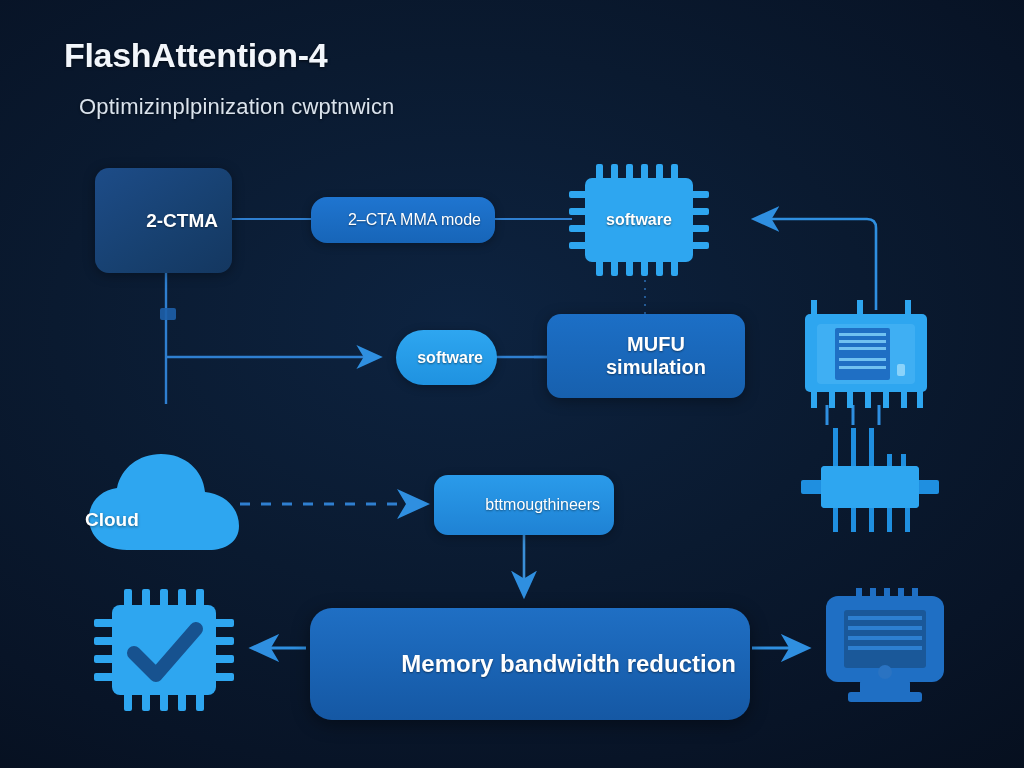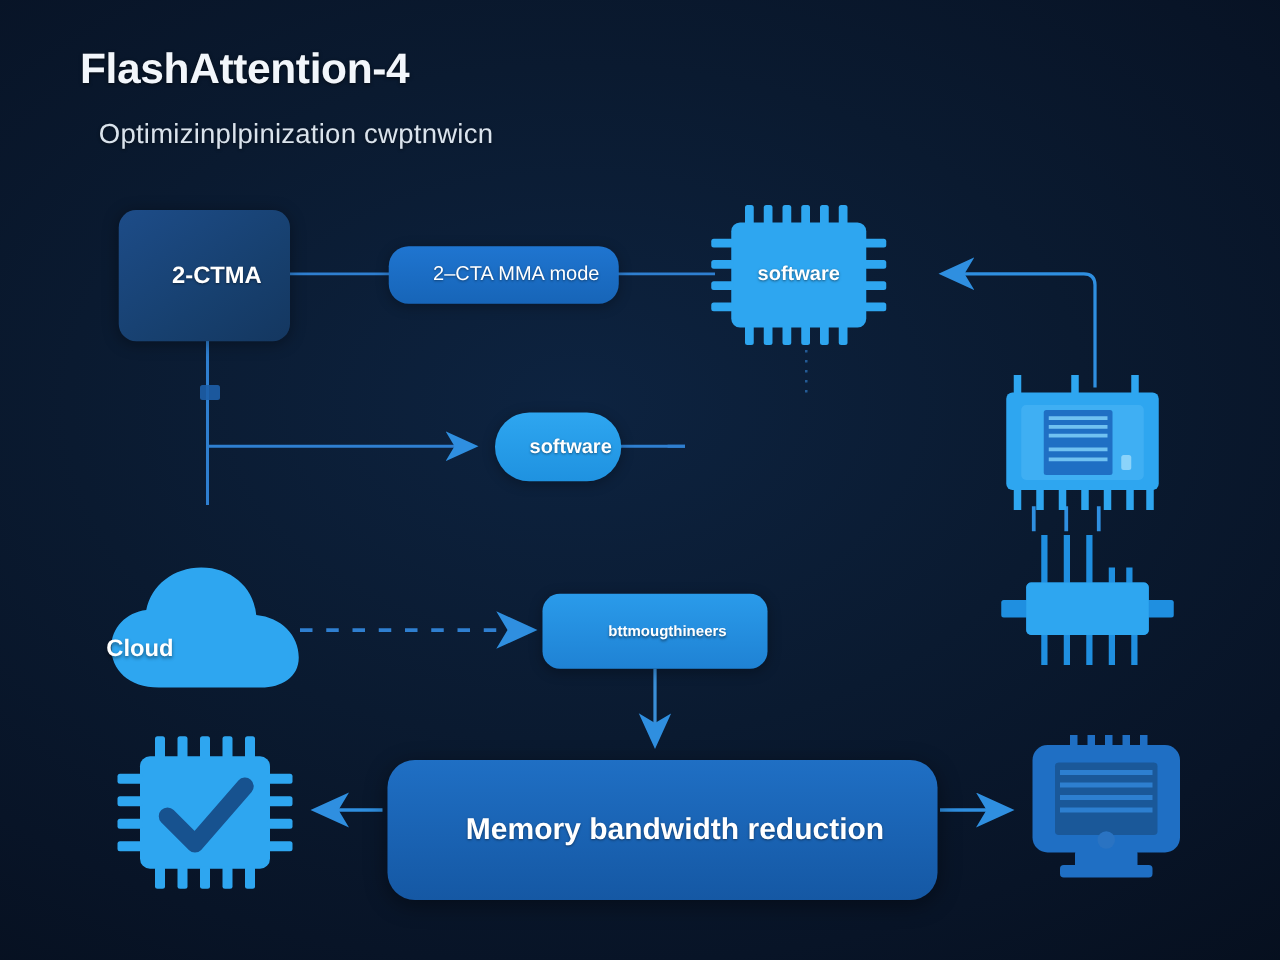--- a/index.html
+++ b/index.html
@@ -24,21 +24,21 @@
     text-shadow:0 1px 3px rgba(0,0,0,.6);
   }
   #subtitle {
     position:absolute; left:79px; top:94px;
     font-size:22px; color:#e6eef7; font-weight:400;
     letter-spacing:.2px;
     text-shadow:0 1px 3px rgba(0,0,0,.5);
     opacity:.95;
   }
   
-  .node { position:absolute; display:flex; align-items:center; justify-content:center;
+  .node { position:absolute; display:flex; align-items:center; justify-content:flex-end;
           color:#ffffff; text-align:center;padding-left:20px; }
   .box-ctma {
     background:linear-gradient(145deg,#1d4c88 0%,#17406f 60%,#143760 100%);
     border-radius:14px;
     box-shadow:0 2px 12px rgba(0,0,0,.35);
     font-size:19px; font-weight:600;
   }
   .pill-mid {
     background:linear-gradient(180deg,#1f75d0 0%,#1765b8 100%);
     border-radius:16px;
@@ -59,21 +59,21 @@
   }
   .box-bottom {
     background:linear-gradient(180deg,#1f6fc4 0%,#1558a4 100%);
     border-radius:22px;
     font-size:24px; font-weight:700;
     box-shadow:0 4px 18px rgba(0,0,0,.4);
   }
   .pill-bridge {
     background:linear-gradient(180deg,#2a9bea 0%,#1f82d4 100%);
     border-radius:14px;
-    font-size:12px; font-weight:700;
+    font-size:16px; font-weight:400;
     box-shadow:0 2px 10px rgba(0,0,0,.3);
   }
   .node span { display:block; padding:0 14px; text-shadow:0 1px 2px rgba(0,0,0,.45); }
   
   #wires { position:absolute; left:0; top:0; width:1024px; height:768px; pointer-events:none; }
   
   .icon-wrap { position:absolute; }
 </style>
 </head>
 <body>
@@ -160,20 +160,23 @@
     </svg>
     <div style="position:absolute;left:0;top:0;width:152px;height:120px;display:flex;align-items:center;justify-content:center;">
       <span style="color:#fff;font-size:16px;font-weight:600;text-shadow:0 1px 2px rgba(0,0,0,.5);">software</span>
     </div>
   </div>
 
   <div class="node pill-round" style="left:396px; top:330px; width:101px; height:55px;">
     <span>software</span>
   </div>
 
+  <div class="node box-mufu" style="left:547px; top:314px; width:198px; height:84px;">
+    <span>MUFU simulation</span>
+  </div>
 
   <div class="icon-wrap" style="left:797px; top:300px; width:138px; height:112px;">
     <svg viewBox="0 0 138 112" width="138" height="112">
       <g fill="#2ea6f0">
         <rect x="8" y="14" width="122" height="78" rx="5"></rect>
         <rect x="14" y="0" width="6" height="16"></rect>
         <rect x="60" y="0" width="6" height="16"></rect>
         <rect x="108" y="0" width="6" height="16"></rect>
         <rect x="14" y="90" width="6" height="18"></rect>
         <rect x="32" y="90" width="6" height="18"></rect>

